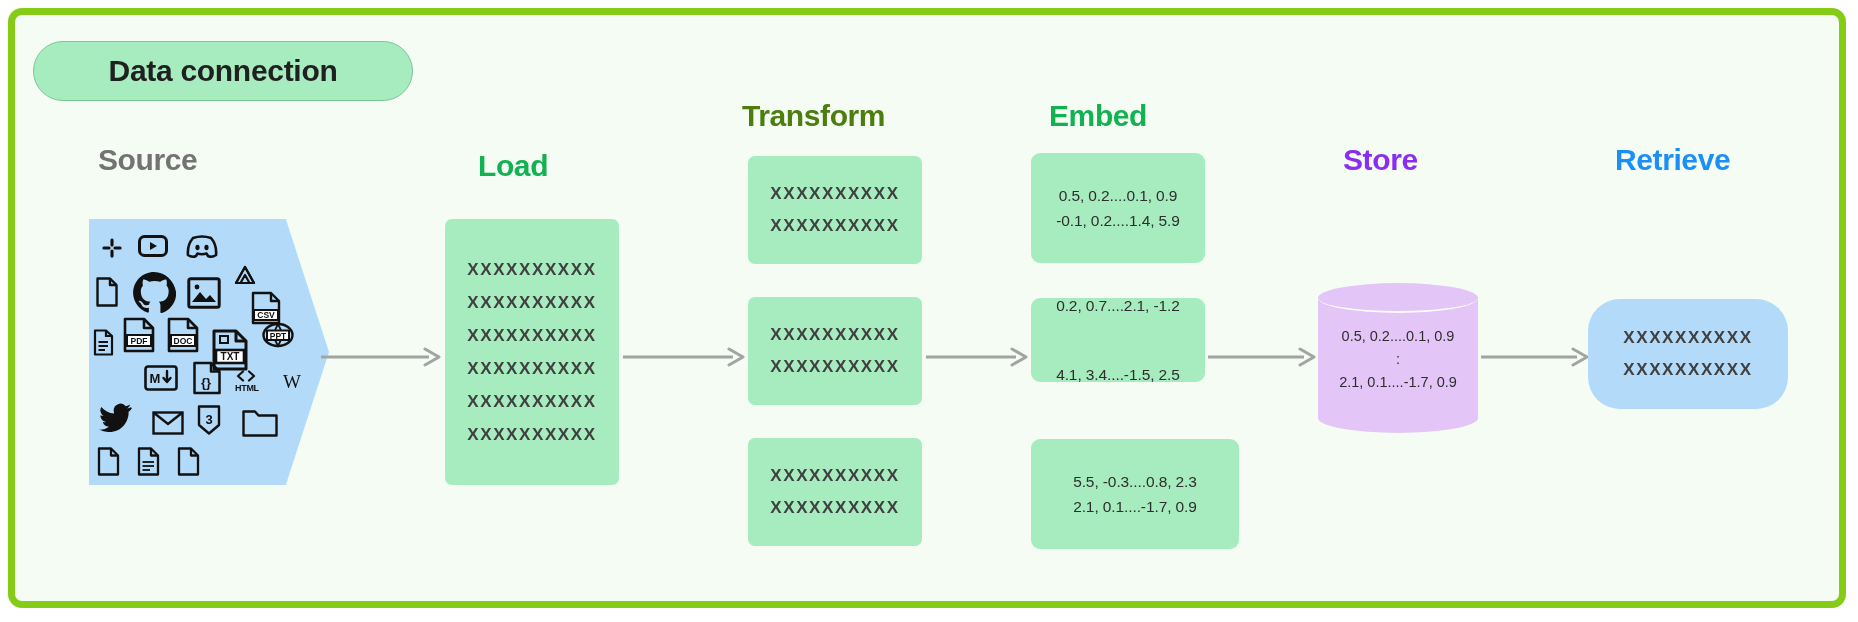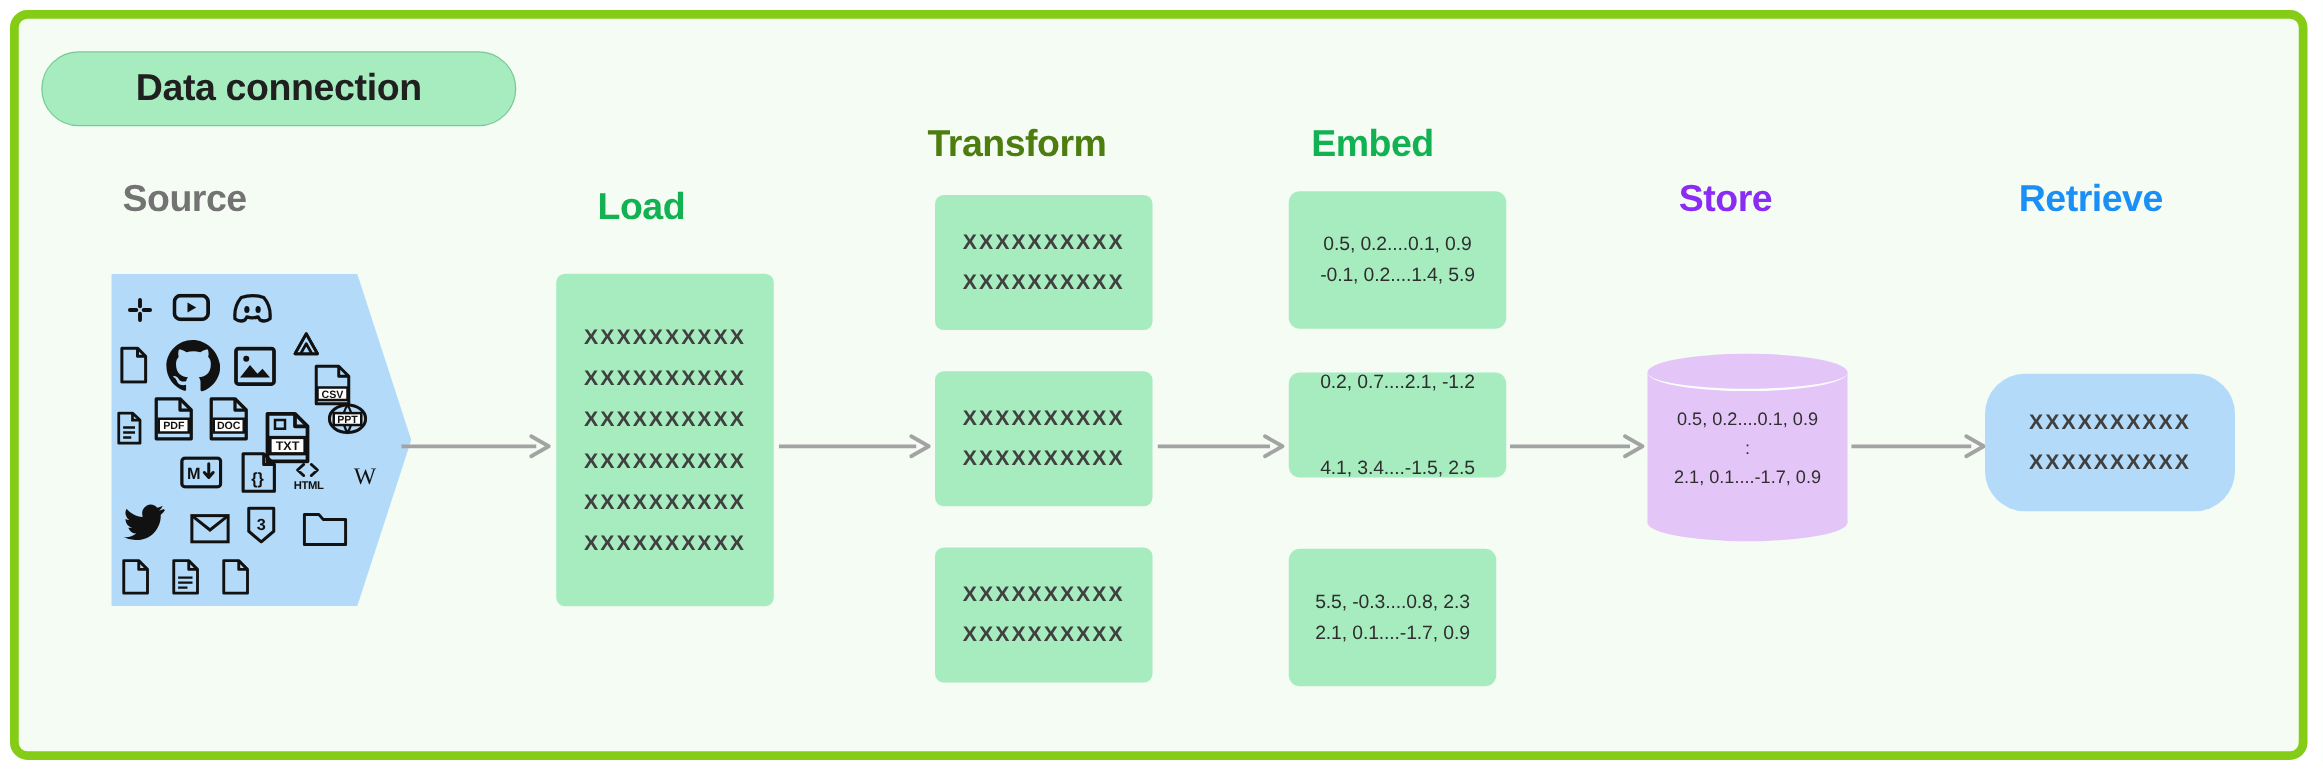--- a/index.html
+++ b/index.html
@@ -102,21 +102,21 @@
   }
   .erow{
     font-size:15.5px;
     color:#2e2e2e;
     line-height:25px;
     letter-spacing:-0.1px;
     white-space:nowrap;
   }
   .box-em1{left:1016px;top:138px;width:174px;height:110px;}
   .box-em2{left:1016px;top:283px;width:174px;height:84px;gap:44px;}
-  .box-em3{left:1016px;top:424px;width:166px;height:110px;}
+  .box-em3{left:1016px;top:424px;width:208px;height:110px;}
 
   
   .cyl{
     position:absolute;left:1303px;top:268px;
     width:160px;height:150px;
   }
   .cyl-body{
     position:absolute;left:0;top:15px;
     width:160px;height:120px;
     background:#e3c6f7;

